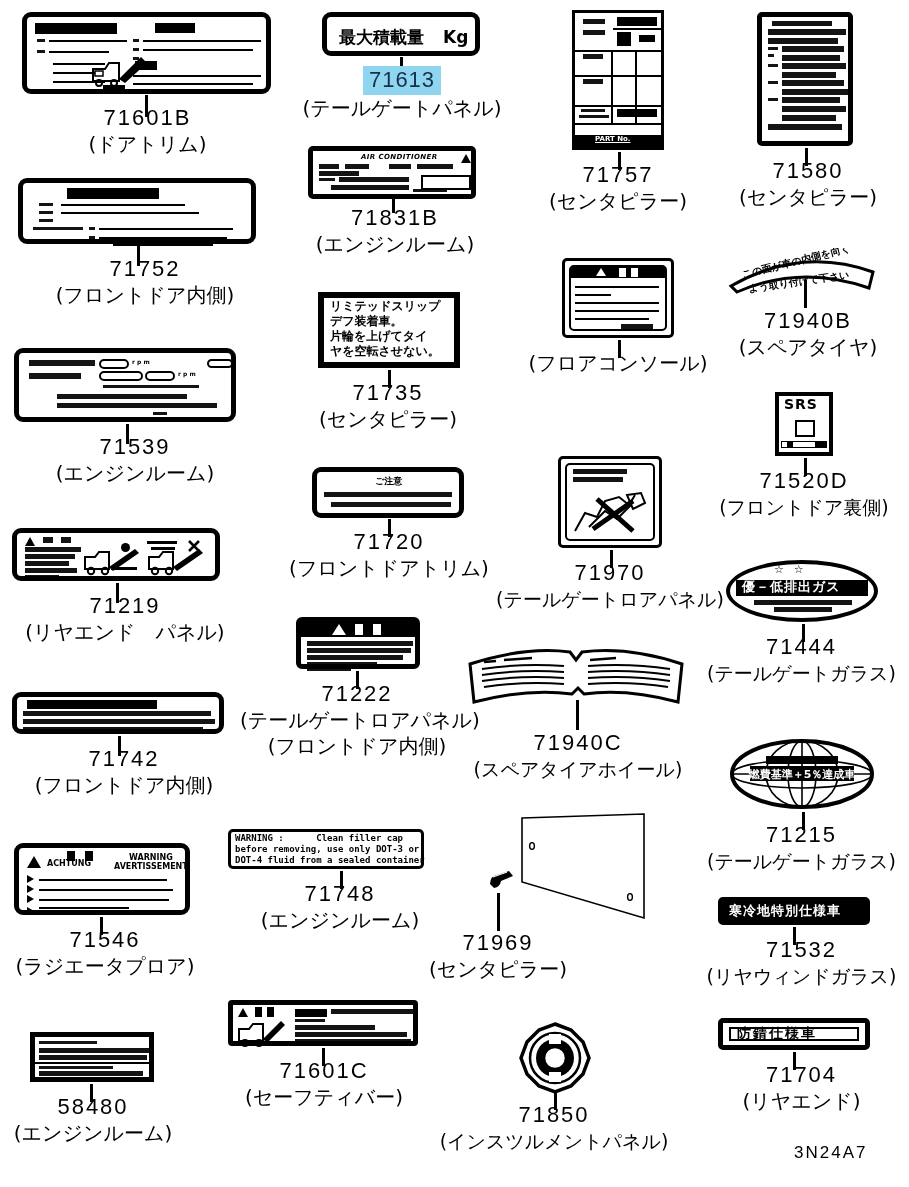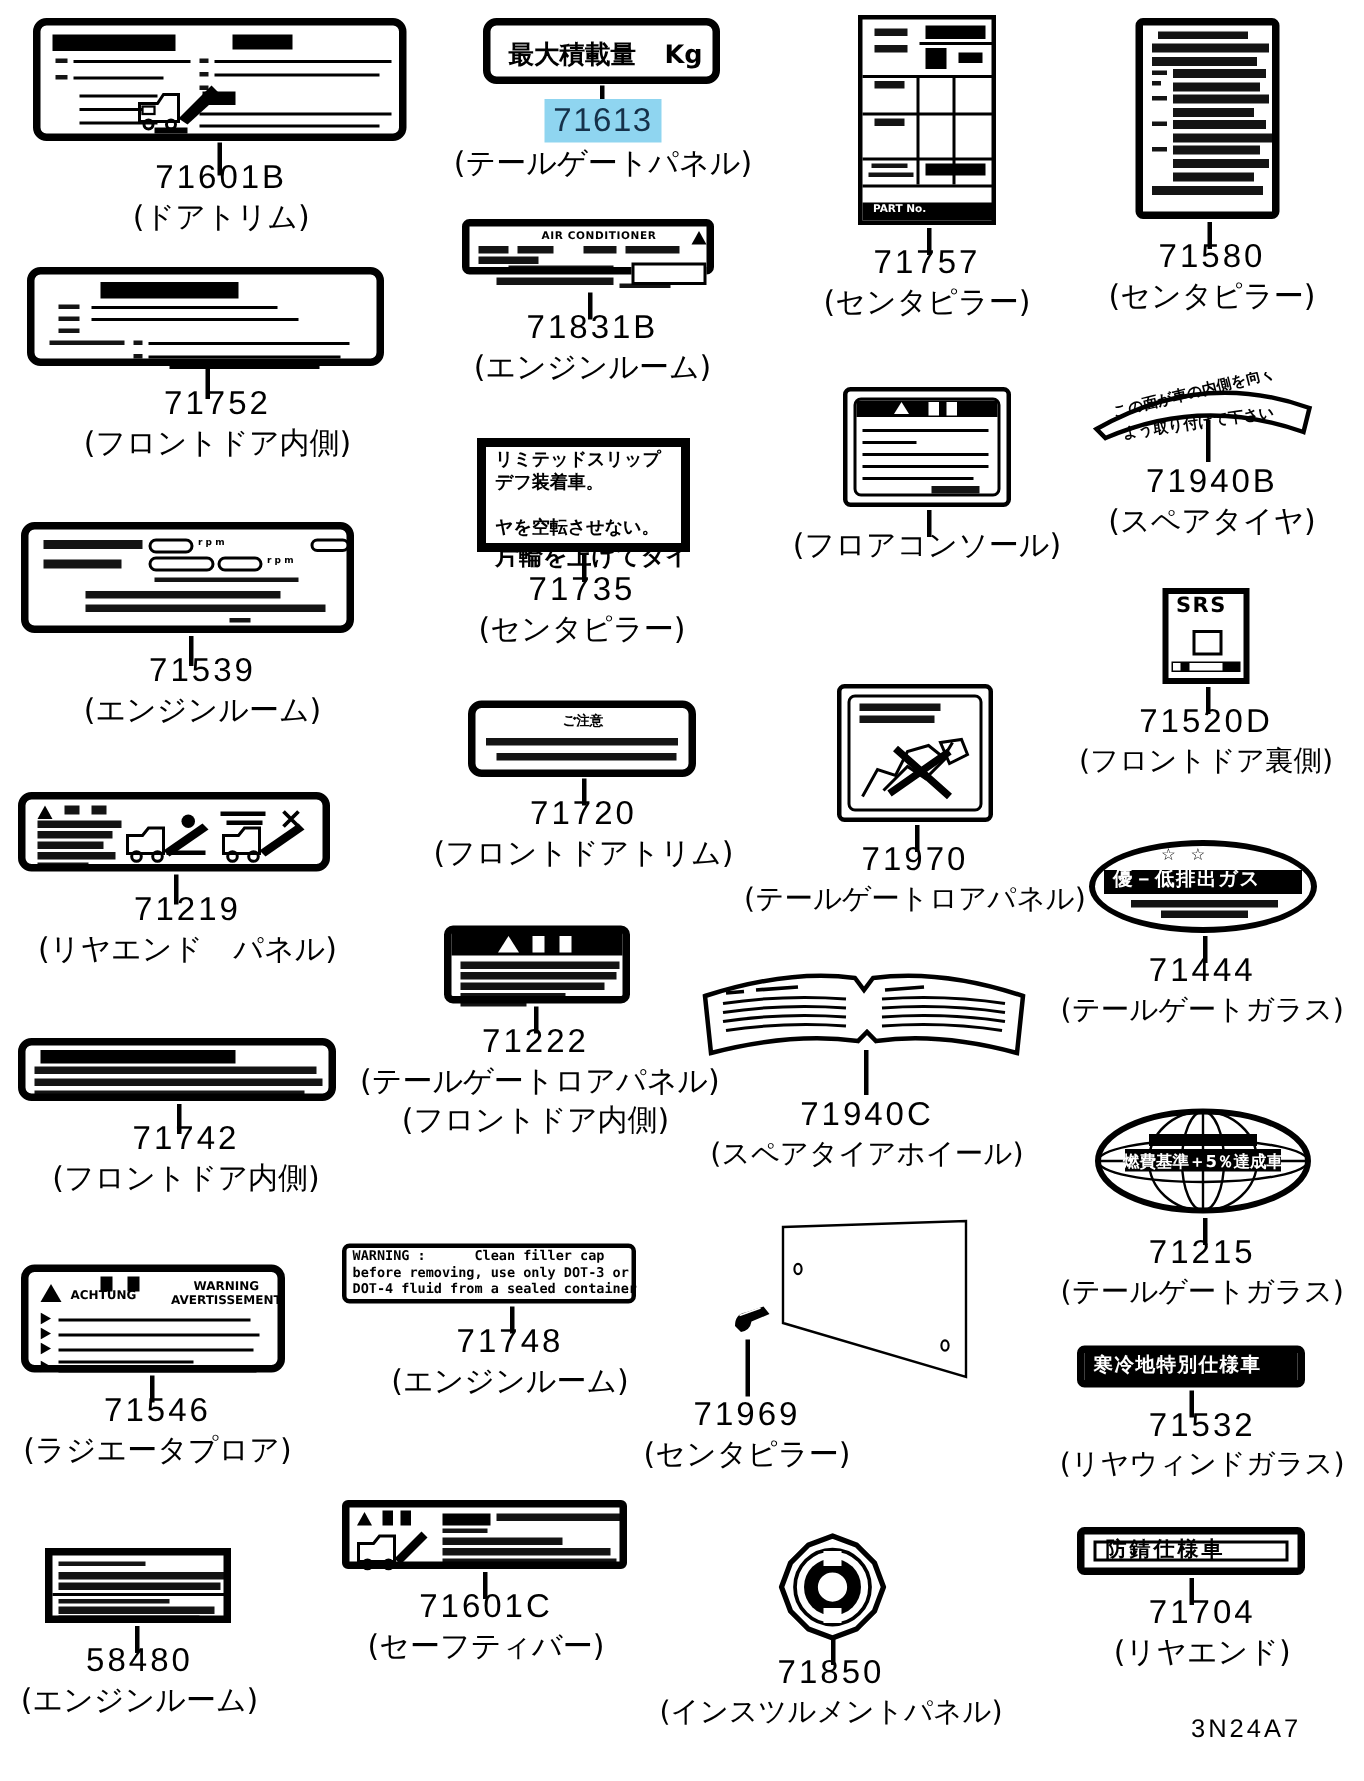--- a/index.html
+++ b/index.html
@@ -275,21 +275,21 @@
       <div class="tinytxt" style="left:116px;top:11px;font-size:17px;">Kg</div>
     </div>
   </div>
   <div class="leader" style="left:400px;top:57px;height:18px;"></div>
   <div class="cap" style="left:284px;top:66px;width:236px;">
     <div><span class="pnum hl">71613</span></div>
     <div class="pdesc">(テールゲートパネル)</div>
   </div>
 
   <div class="item" style="left:308px;top:146px;">
-    <div class="lbl r2 thick" style="left:0;top:0;width:168px;height:37px;">
+    <div class="lbl r2 thick" style="left:0;top:0;width:168px;height:53px;font-style:italic;">
       <div class="tinytxt" style="left:48px;top:3px;font-size:7px;letter-spacing:.4px;">AIR CONDITIONER</div>
       <div class="tri sm" style="left:148px;top:3px;"></div>
       <div class="ftext h5" style="left:6px;top:13px;width:20px;"></div>
       <div class="ftext h5" style="left:32px;top:13px;width:24px;"></div>
       <div class="ftext h5" style="left:76px;top:13px;width:22px;"></div>
       <div class="ftext h5" style="left:104px;top:13px;width:36px;"></div>
       <div class="ftext h5" style="left:6px;top:20px;width:40px;"></div>
       <div class="ftext h3" style="left:6px;top:27px;width:16px;"></div>
       <div class="ftext h5" style="left:26px;top:26px;width:70px;"></div>
       <div class="wbox" style="left:108px;top:24px;width:50px;height:15px;"></div>
@@ -300,21 +300,21 @@
   <div class="leader" style="left:392px;top:195px;height:18px;"></div>
   <div class="cap" style="left:284px;top:205px;width:222px;">
     <div class="pnum">71831B</div>
     <div class="pdesc">(エンジンルーム)</div>
   </div>
 
   <div class="item" style="left:318px;top:292px;">
     <div class="lbl" style="left:0;top:0;width:142px;height:76px;border-width:6px;border-radius:0;">
       <div class="tinytxt" style="left:6px;top:2px;font-size:12px;">リミテッドスリップ</div>
       <div class="tinytxt" style="left:6px;top:17px;font-size:12px;">デフ装着車。</div>
-      <div class="tinytxt" style="left:6px;top:32px;font-size:16px;margin-top:32px;">片輪を上げてタイ</div>
+      <div class="tinytxt" style="left:6px;top:32px;font-size:12px;">片輪を上げてタイ</div>
       <div class="tinytxt" style="left:6px;top:47px;font-size:12px;">ヤを空転させない。</div>
     </div>
   </div>
   <div class="leader" style="left:388px;top:370px;height:18px;"></div>
   <div class="cap" style="left:290px;top:380px;width:196px;">
     <div class="pnum">71735</div>
     <div class="pdesc">(センタピラー)</div>
   </div>
 
   <div class="item" style="left:312px;top:467px;">
@@ -411,21 +411,21 @@
       <div class="inner-line" style="left:0px;top:62px;width:88px;"></div>
       <div class="ftext h5" style="left:8px;top:66px;width:20px;"></div>
       <div class="inner-line" style="left:0px;top:92px;width:88px;"></div>
       <div class="ftext h3" style="left:6px;top:96px;width:24px;"></div>
       <div class="ftext h3" style="left:4px;top:102px;width:30px;"></div>
       <div class="blk" style="left:42px;top:96px;width:40px;height:8px;"></div>
       <div class="inner-line" style="left:0px;top:110px;width:88px;"></div>
       <div class="inner-line" style="left:36px;top:37px;width:2px;height:73px;"></div>
       <div class="inner-line" style="left:60px;top:37px;width:2px;height:73px;"></div>
       <div class="blk" style="left:0px;top:122px;width:88px;height:12px;"></div>
-      <div class="tinytxt" style="left:7px;top:123px;font-size:7px;color:#fff;">PART No.</div>
+      <div class="tinytxt" style="left:20px;top:123px;font-size:7px;color:#fff;text-decoration:underline;">PART No.</div>
     </div>
   </div>
   <div class="leader" style="left:618px;top:152px;height:18px;"></div>
   <div class="cap" style="left:520px;top:162px;width:196px;">
     <div class="pnum">71757</div>
     <div class="pdesc">(センタピラー)</div>
   </div>
 
   <div class="item" style="left:562px;top:258px;">
     <div class="lbl r2" style="left:0;top:0;width:112px;height:80px;border-width:3px;">

